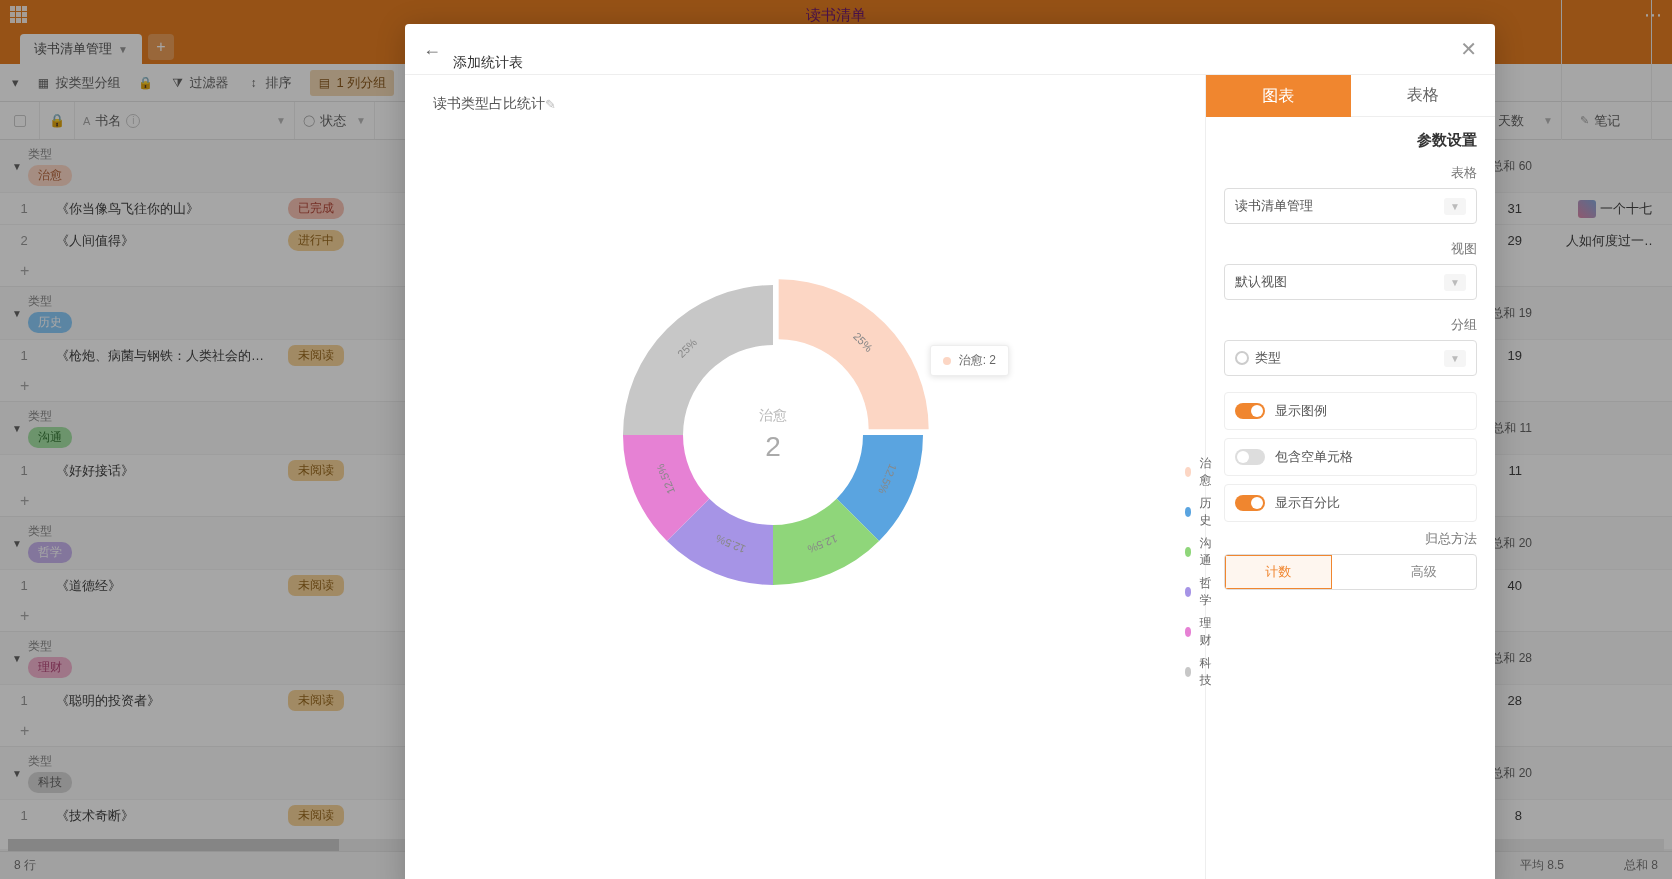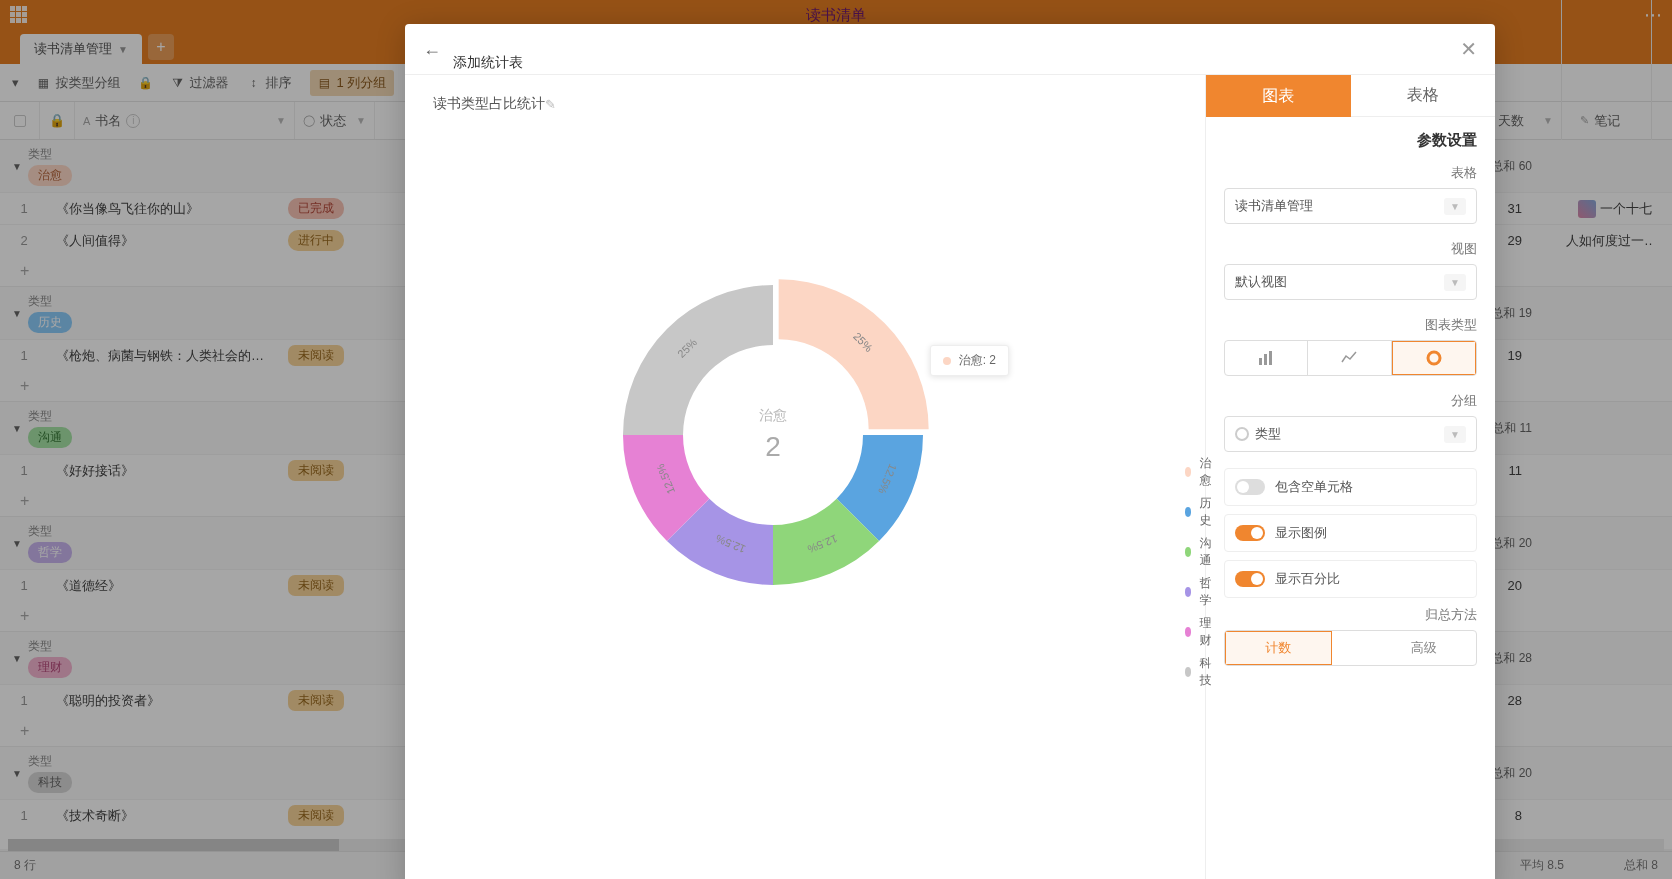--- a/index.html
+++ b/index.html
@@ -274,21 +274,21 @@
         <div class="g-label">类型</div>
         <span class="g-tag tag-phil">哲学</span>
       </div>
       <span class="g-count">总计 1</span>
       <span class="g-sum">总和 20</span>
     </div>
       <div class="group-row">
         <div class="row-num">1</div>
         <div class="row-name">《道德经》</div>
         <div class="row-status"><span class="status-badge status-unread">未阅读</span></div>
-        <div class="row-days">20</div>
+        <div class="row-days">40</div>
         <div class="row-notes"></div>
       </div>
       <div class="row-add">+</div>
     </div>
     <div class="group">
     <div class="group-header">
       <span class="g-toggle">▼</span>
       <div>
         <div class="g-label">类型</div>
         <span class="g-tag tag-finance">理财</span>
@@ -426,63 +426,41 @@
         </div>
 
         <div class="field">
           <div class="field-label">视图</div>
           <div class="select-box">
               <span>默认视图</span>
               <span class="caret">▼</span>
             </div>
         </div>
 
-        <div class="field">
-          <div class="field-label">图表类型</div>
-          <div class="chart-type-row">
-            <div class="chart-type-btn">
-                <svg width="16" height="16">
-                  <rect x="1" y="8" width="3" height="7" fill="currentColor"></rect>
-                  <rect x="6" y="4" width="3" height="11" fill="currentColor"></rect>
-                  <rect x="11" y="1" width="3" height="14" fill="currentColor"></rect>
-                </svg>
-              </div>
-            <div class="chart-type-btn">
-                <svg width="16" height="16">
-                  <polyline points="1,12 5,6 9,9 15,2" stroke="currentColor" fill="none" stroke-width="1.5"></polyline>
-                </svg>
-              </div>
-            <div class="chart-type-btn active">
-                <svg width="16" height="16">
-                  <circle cx="8" cy="8" r="6" fill="none" stroke="currentColor" stroke-width="3"></circle>
-                </svg>
-              </div>
-          </div>
-        </div>
 
         <div class="field">
           <div class="field-label">分组</div>
           <div class="group-select">
               <span class="mini-icon"></span>
               <span>类型</span>
               <span class="caret">▼</span>
             </div>
         </div>
 
         <div class="toggle-row">
+          <div class="toggle on">
+              <div class="knob"></div>
+            </div>
+          <span>显示图例</span>
+        </div>
+        <div class="toggle-row">
           <div class="toggle">
               <div class="knob"></div>
             </div>
           <span>包含空单元格</span>
-        </div>
-        <div class="toggle-row">
-          <div class="toggle on">
-              <div class="knob"></div>
-            </div>
-          <span>显示图例</span>
         </div>
         <div class="toggle-row">
           <div class="toggle on">
               <div class="knob"></div>
             </div>
           <span>显示百分比</span>
         </div>
 
         <div class="field">
           <div class="field-label">归总方法</div>

